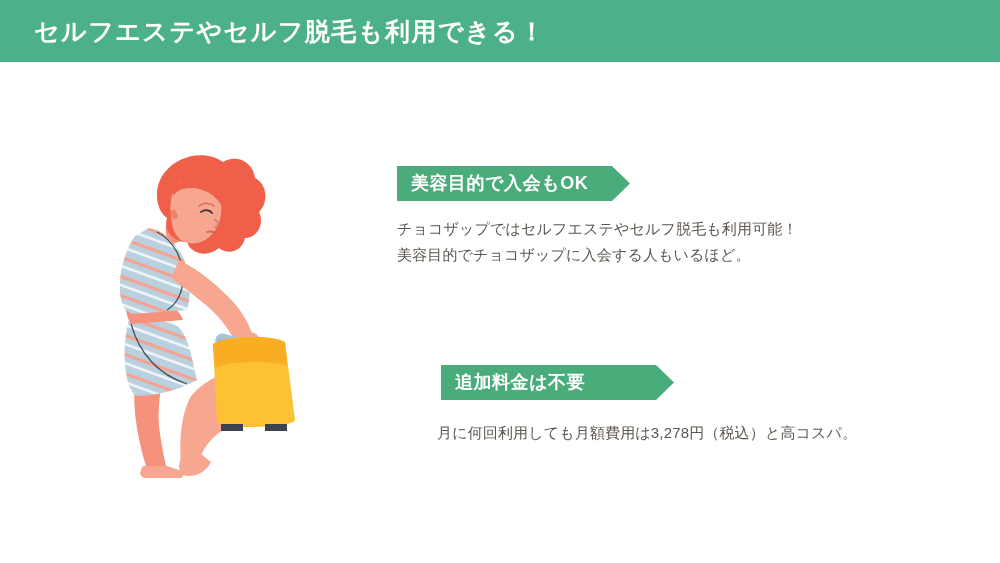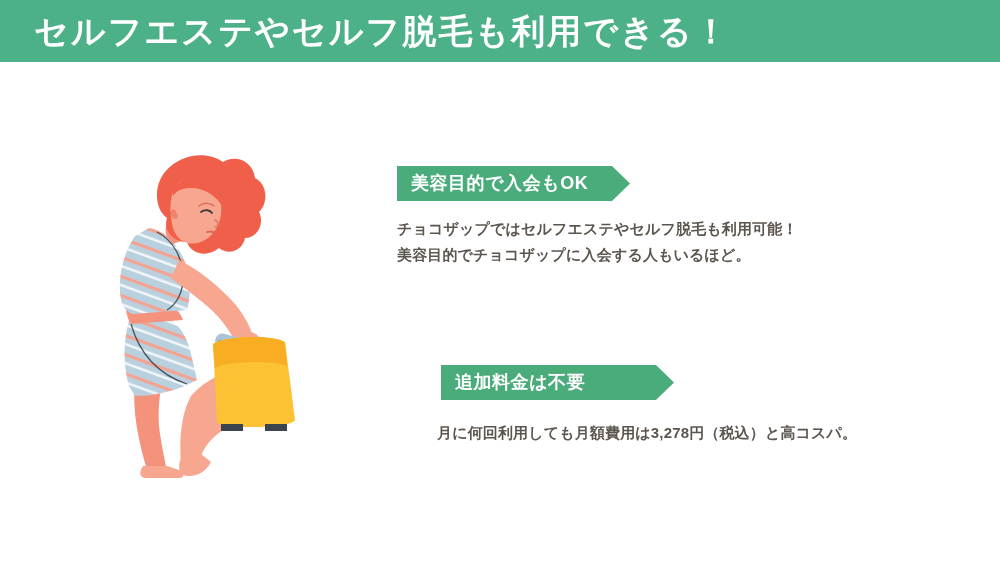--- a/index.html
+++ b/index.html
@@ -25,21 +25,21 @@
     left: 0;
     top: 0;
     width: 1000px;
     height: 62px;
     background: #4cb189;
   }
   #header-title {
     position: absolute;
     left: 34px;
     top: 16px;
-    font-size: 34px;
+    font-size: 25px;
     font-weight: 700;
     letter-spacing: 0.06em;
     color: #ffffff;
     white-space: nowrap;
     line-height: 30px;
   }
 
   
   .block { position: absolute; left: 397px; }
   #block-1 { top: 166px; }
@@ -66,21 +66,21 @@
     color: #ffffff;
     white-space: nowrap;
   }
 
   .body-text {
     position: absolute;
     left: 0;
     top: 50px;
     width: 472px;
     font-size: 15px;
-    font-weight: 700;
+    font-weight: 400;
     line-height: 26px;
     letter-spacing: 0.01em;
     color: #5c564f;
   }
   #block-2 .body-text { top: 55px; width: 458px; margin-left: 40px; }
 
   
   #illustration {
     position: absolute;
     left: 95px;

